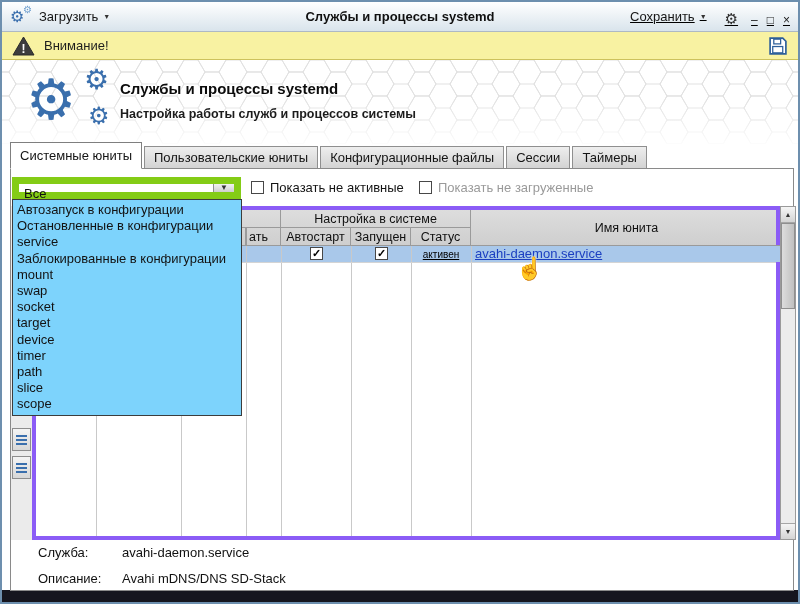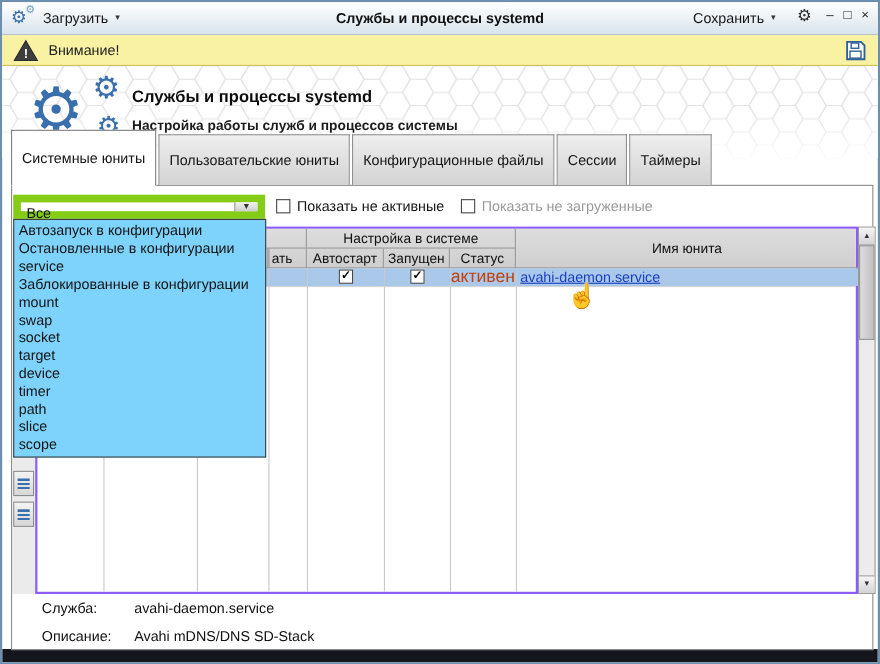--- a/index.html
+++ b/index.html
@@ -6,21 +6,21 @@
   body{font-family:"Liberation Sans",sans-serif;}
   .window{position:relative;width:800px;height:604px;box-sizing:border-box;border:2px solid #6d8fae;background:#fff;overflow:hidden;}
 
   
   .titlebar{position:absolute;top:0;left:0;width:100%;height:30px;background:linear-gradient(#ffffff,#d9e4ec);border-bottom:1px solid #aeb9c4;display:flex;align-items:center;padding:0 8px;box-sizing:border-box;gap:4px;}
   .gear-app{position:relative;font-size:16px;color:#3a6fad;line-height:1;width:20px;}
   .gear-app .g2{position:absolute;font-size:10px;right:-2px;top:-4px;color:#6f9fce;}
   .tb-btn{display:flex;align-items:center;gap:5px;font-size:13px;color:#151515;padding:2px 5px;}
   .caret{font-size:7px;color:#333;line-height:1;}
   .tb-title{position:absolute;left:180px;right:180px;text-align:center;font-size:13px;font-weight:bold;color:#101010;pointer-events:none;}
-  .tb-right{margin-left:auto;display:flex;align-items:flex-start;gap:13px;}
+  .tb-right{margin-left:auto;display:flex;align-items:flex-end;gap:13px;text-decoration:underline;}
   .gear-settings{font-size:15px;color:#2e2e2e;line-height:1;}
   .winctl{display:flex;gap:9px;font-size:12px;color:#222;align-items:center;}
   .winctl span{line-height:1;}
 
   
   .warnbar{position:absolute;top:30px;left:0;width:100%;height:28px;background:#f8f2a2;border-bottom:1px solid #cdc25d;display:flex;align-items:center;padding:0 10px;box-sizing:border-box;gap:9px;}
   .warn-text{font-size:13px;color:#1d1d1d;}
   .floppy{margin-left:auto;}
 
   
@@ -29,21 +29,21 @@
   .logo{position:absolute;left:20px;top:2px;width:104px;height:80px;color:#3a6fad;}
   .logo span{position:absolute;line-height:1;}
   .logo .big{font-size:56px;left:4px;top:10px;}
   .logo .s1{font-size:28px;left:62px;top:4px;}
   .logo .s2{font-size:24px;left:66px;top:42px;}
   .hd-title{position:absolute;left:118px;top:20px;font-size:15px;font-weight:bold;color:#0c0c0c;text-shadow:0 1px 0 #fff,0 0 4px #fff,0 0 7px #fff;}
   .hd-sub{position:absolute;left:118px;top:47px;font-size:12.5px;font-weight:bold;color:#1c1c1c;text-shadow:0 1px 0 #fff,0 0 4px #fff;}
 
   
   .tabs{position:absolute;top:142px;left:8px;height:25px;display:flex;align-items:flex-end;gap:2px;z-index:5;}
-  .tab{background:linear-gradient(#eeeeee,#d3d3d3);border:1px solid #8f8f8f;border-bottom:none;height:21px;margin-bottom:1px;padding:12px 9px;font-size:13px;display:flex;align-items:center;color:#141414;white-space:nowrap;margin-top:24px;}
+  .tab{background:linear-gradient(#eeeeee,#d3d3d3);border:1px solid #8f8f8f;border-bottom:none;height:21px;margin-bottom:1px;padding:0 9px;font-size:13px;display:flex;align-items:center;color:#141414;white-space:nowrap;margin-top:24px;}
   .tab.active{background:#fff;height:25px;margin-bottom:0;border:1px solid #7f7f7f;border-bottom:1px solid #fff;z-index:6;}
 
   
   .panel{position:absolute;top:166px;left:8px;width:784px;height:423px;background:#ffffff;border:1px solid #8a8a8a;box-sizing:border-box;z-index:1;}
   
   .combo{position:absolute;left:1px;top:8px;width:229px;height:22px;border:7px solid #84cc16;background:#fff;box-sizing:border-box;}
   .combo-value{position:absolute;left:5px;top:2px;font-size:13px;color:#111;}
   .combo-btn{position:absolute;right:0;top:0;bottom:0;width:20px;background:linear-gradient(#f2f2f2,#cfcfcf);border-left:1px solid #8f8f8f;display:flex;align-items:center;justify-content:center;}
   .combo-btn .caret{font-size:8px;}
   .cbx{width:13px;height:13px;background:#fff;border:1px solid #474747;box-sizing:border-box;display:flex;align-items:center;justify-content:center;font-size:11px;font-weight:bold;color:#000;line-height:1;}
@@ -55,35 +55,35 @@
   .search{position:absolute;left:581px;top:8px;width:200px;height:22px;border:1px solid #4f4f4f;font-size:13px;padding:0 4px;box-sizing:border-box;font-family:Liberation Serif, serif;color:#111;margin-top:36px;}
 
   
   .left-strip{position:absolute;left:0;top:37px;width:21px;height:334px;background:#ebebeb;border-right:1px solid #d0d0d0;}
   .mini-btn{position:absolute;left:1px;width:19px;height:23px;background:linear-gradient(#f4f4f4,#d7d7d7);border:1px solid #8d8d8d;box-sizing:border-box;display:flex;align-items:center;justify-content:center;}
   .mini-btn.b1{top:259px;}
   .mini-btn.b2{top:287px;}
   .listicon{width:11px;height:10px;background:repeating-linear-gradient(to bottom,#3a6fad 0 2px,rgba(0,0,0,0) 2px 4px);}
 
   
-  .table{position:absolute;left:21px;top:37px;width:748px;height:334px;border:2px solid #8b5cf6;background:#fff;box-sizing:border-box;}
+  .table{position:absolute;left:21px;top:37px;width:748px;height:334px;border:4px solid #8b5cf6;background:#fff;box-sizing:border-box;}
   .thead{position:absolute;top:0;left:0;width:100%;height:36px;background:linear-gradient(#dddddd,#cecece);}
   .hcell{position:absolute;display:flex;align-items:center;justify-content:center;font-size:12.5px;color:#101010;border-right:1px solid #9a9a9a;border-bottom:1px solid #9a9a9a;box-sizing:border-box;}
   .h-groupleft{left:0;top:0;width:245px;height:18px;}
   .h-groupsys{left:245px;top:0;width:190px;height:18px;}
   .h-unit{left:435px;top:0;width:311px;height:36px;border-right:none;}
   .h-hiddencols{left:0;top:18px;width:210px;height:18px;}
   .h-partial{left:210px;top:18px;width:35px;height:18px;justify-content:flex-start;padding-left:2px;border-left:1px solid #9a9a9a;}
   .h-autostart{left:245px;top:18px;width:70px;height:18px;}
   .h-running{left:315px;top:18px;width:60px;height:18px;}
   .h-status{left:375px;top:18px;width:60px;height:18px;}
   .trow{position:absolute;left:0;top:36px;width:746px;height:16px;background:#a9c8ea;}
   .row-cb-a{position:absolute;left:274px;top:37px;}
   .row-cb-b{position:absolute;left:339px;top:37px;}
-  .row-status{position:absolute;left:375px;top:36px;width:60px;height:16px;display:flex;align-items:center;justify-content:center;font-size:16px;color:#c2410c;}
+  .row-status{position:absolute;left:375px;top:36px;width:60px;height:16px;display:flex;align-items:center;justify-content:center;font-size:10px;color:#000000;text-decoration:underline;}
   .row-link{position:absolute;left:439px;top:36px;height:16px;line-height:16px;font-size:13px;color:#1b3fc1;text-decoration:underline;white-space:nowrap;}
   .vline{position:absolute;top:36px;bottom:0;width:1px;background:#c9c9c9;}
   .v60{left:60px;} .v145{left:145px;} .v210{left:210px;} .v245{left:245px;} .v315{left:315px;} .v375{left:375px;} .v435{left:435px;}
   .hline{position:absolute;left:0;top:52px;width:100%;height:1px;background:#d4d4d4;}
 
   
   .sbar{position:absolute;left:769px;top:37px;width:16px;height:334px;background:#ececec;border:1px solid #9a9a9a;box-sizing:border-box;}
   .sb-btn{position:absolute;left:0;right:0;height:15px;background:linear-gradient(#f5f5f5,#d4d4d4);display:flex;align-items:center;justify-content:center;font-size:7px;color:#333;}
   .sb-up{top:0;border-bottom:1px solid #a6a6a6;}
   .sb-dn{bottom:0;border-top:1px solid #a6a6a6;}

